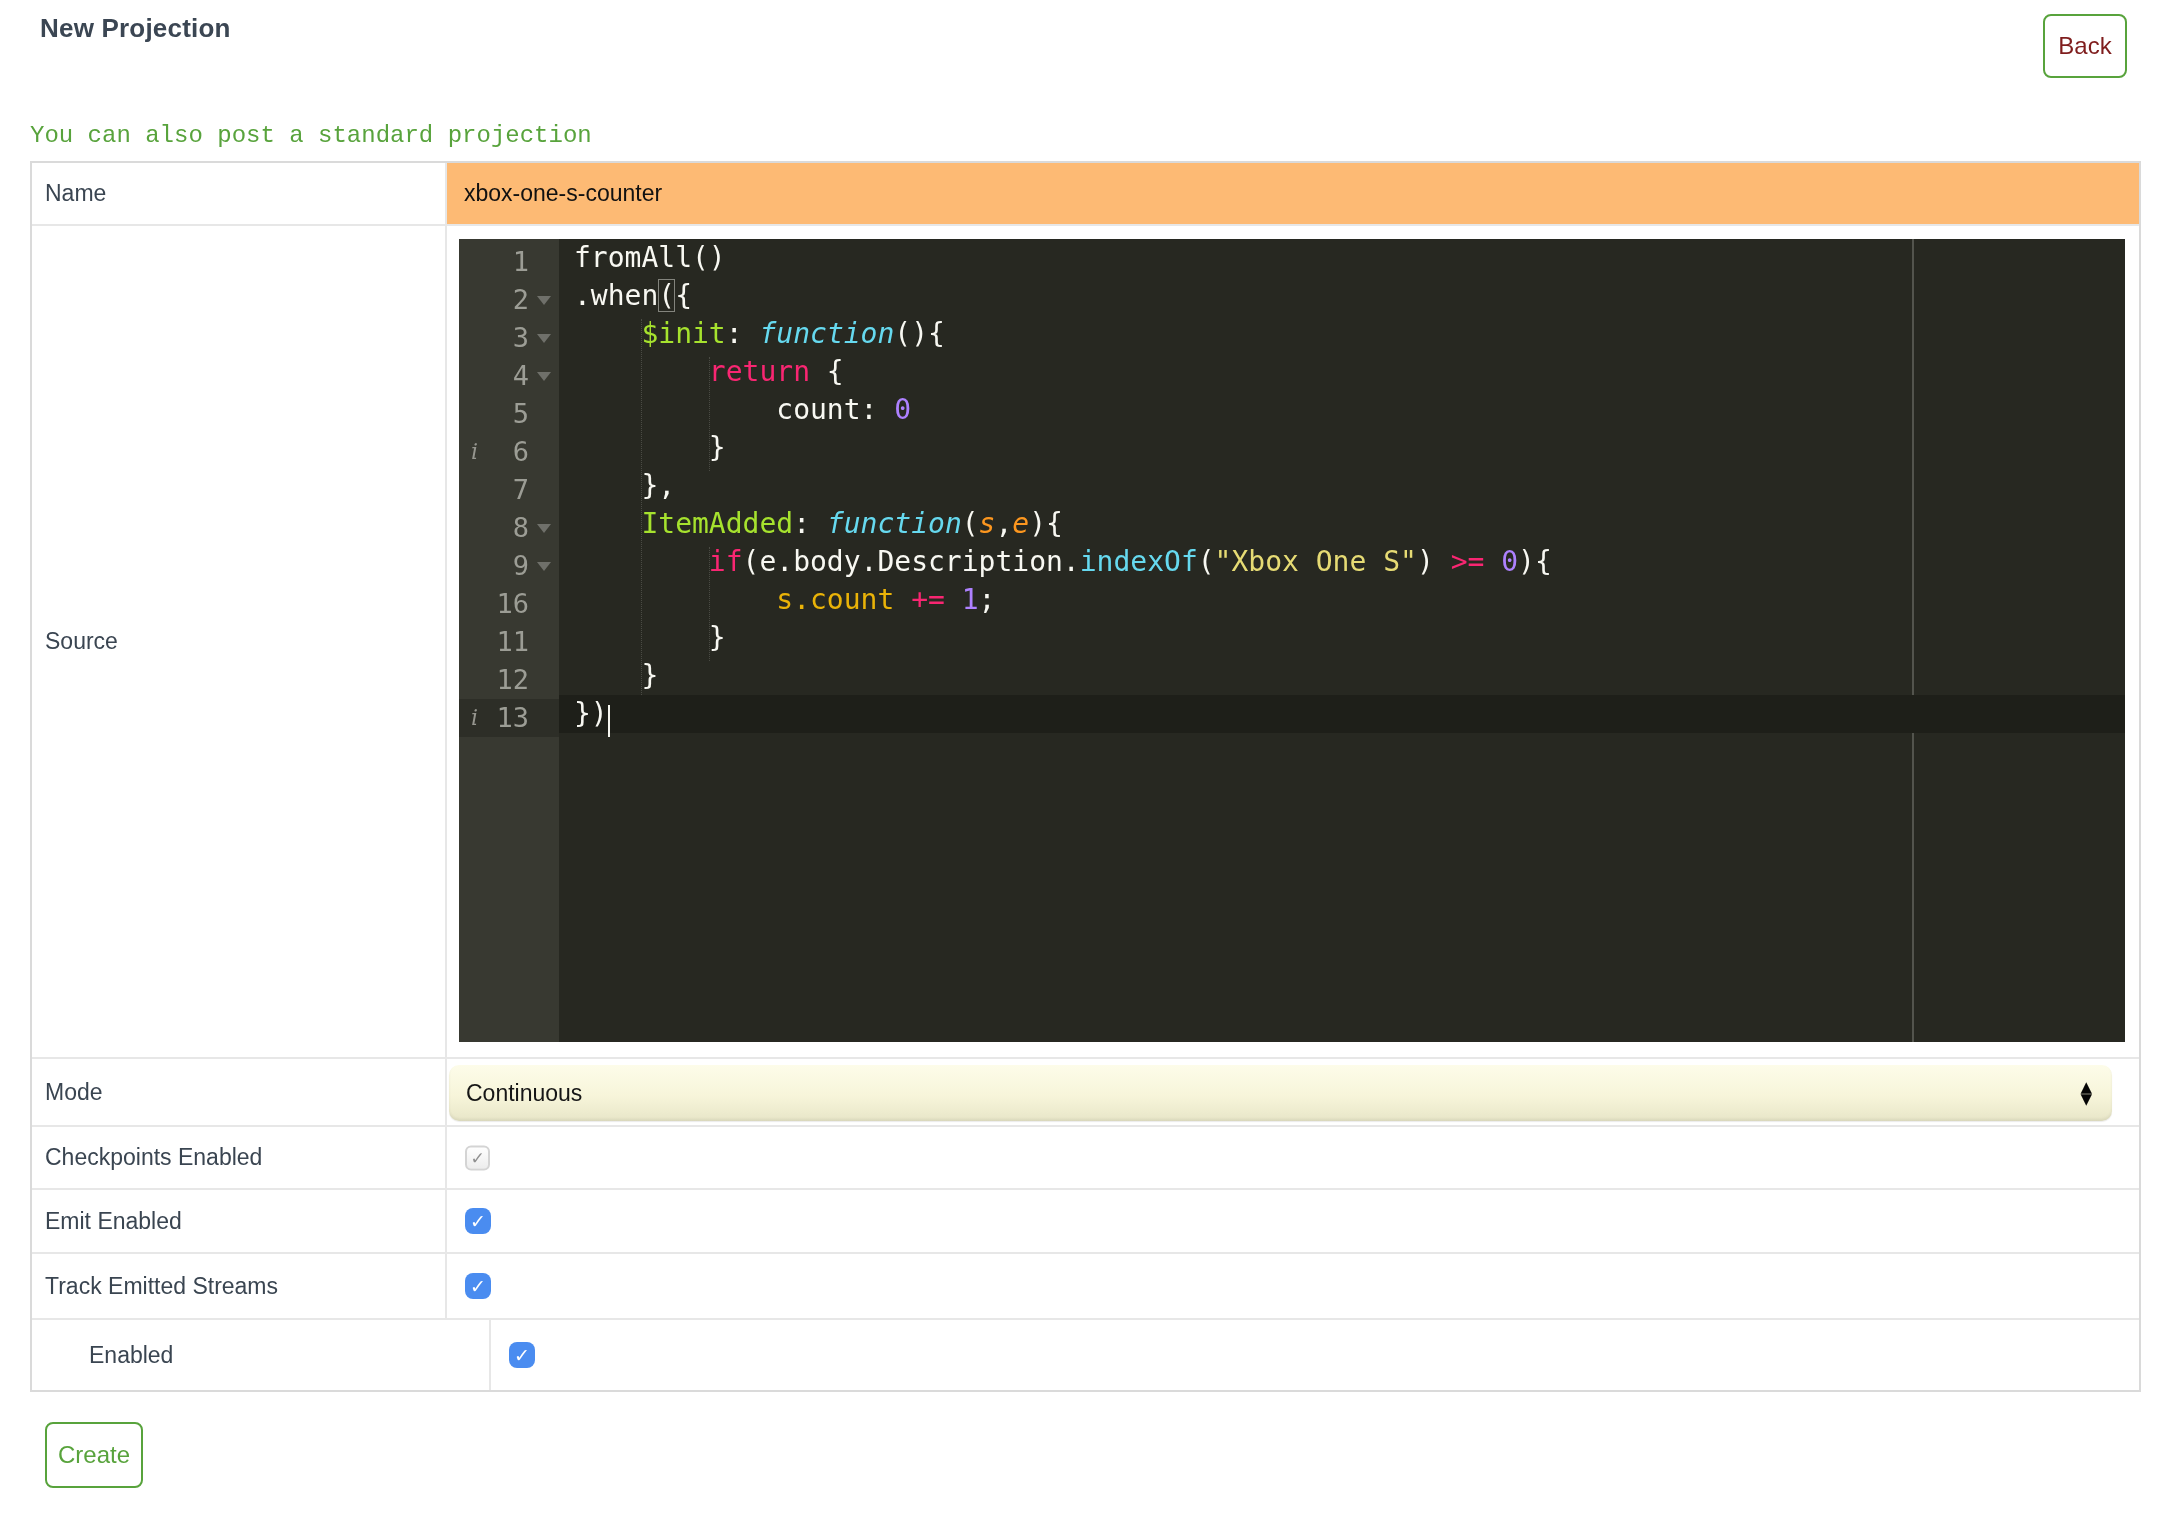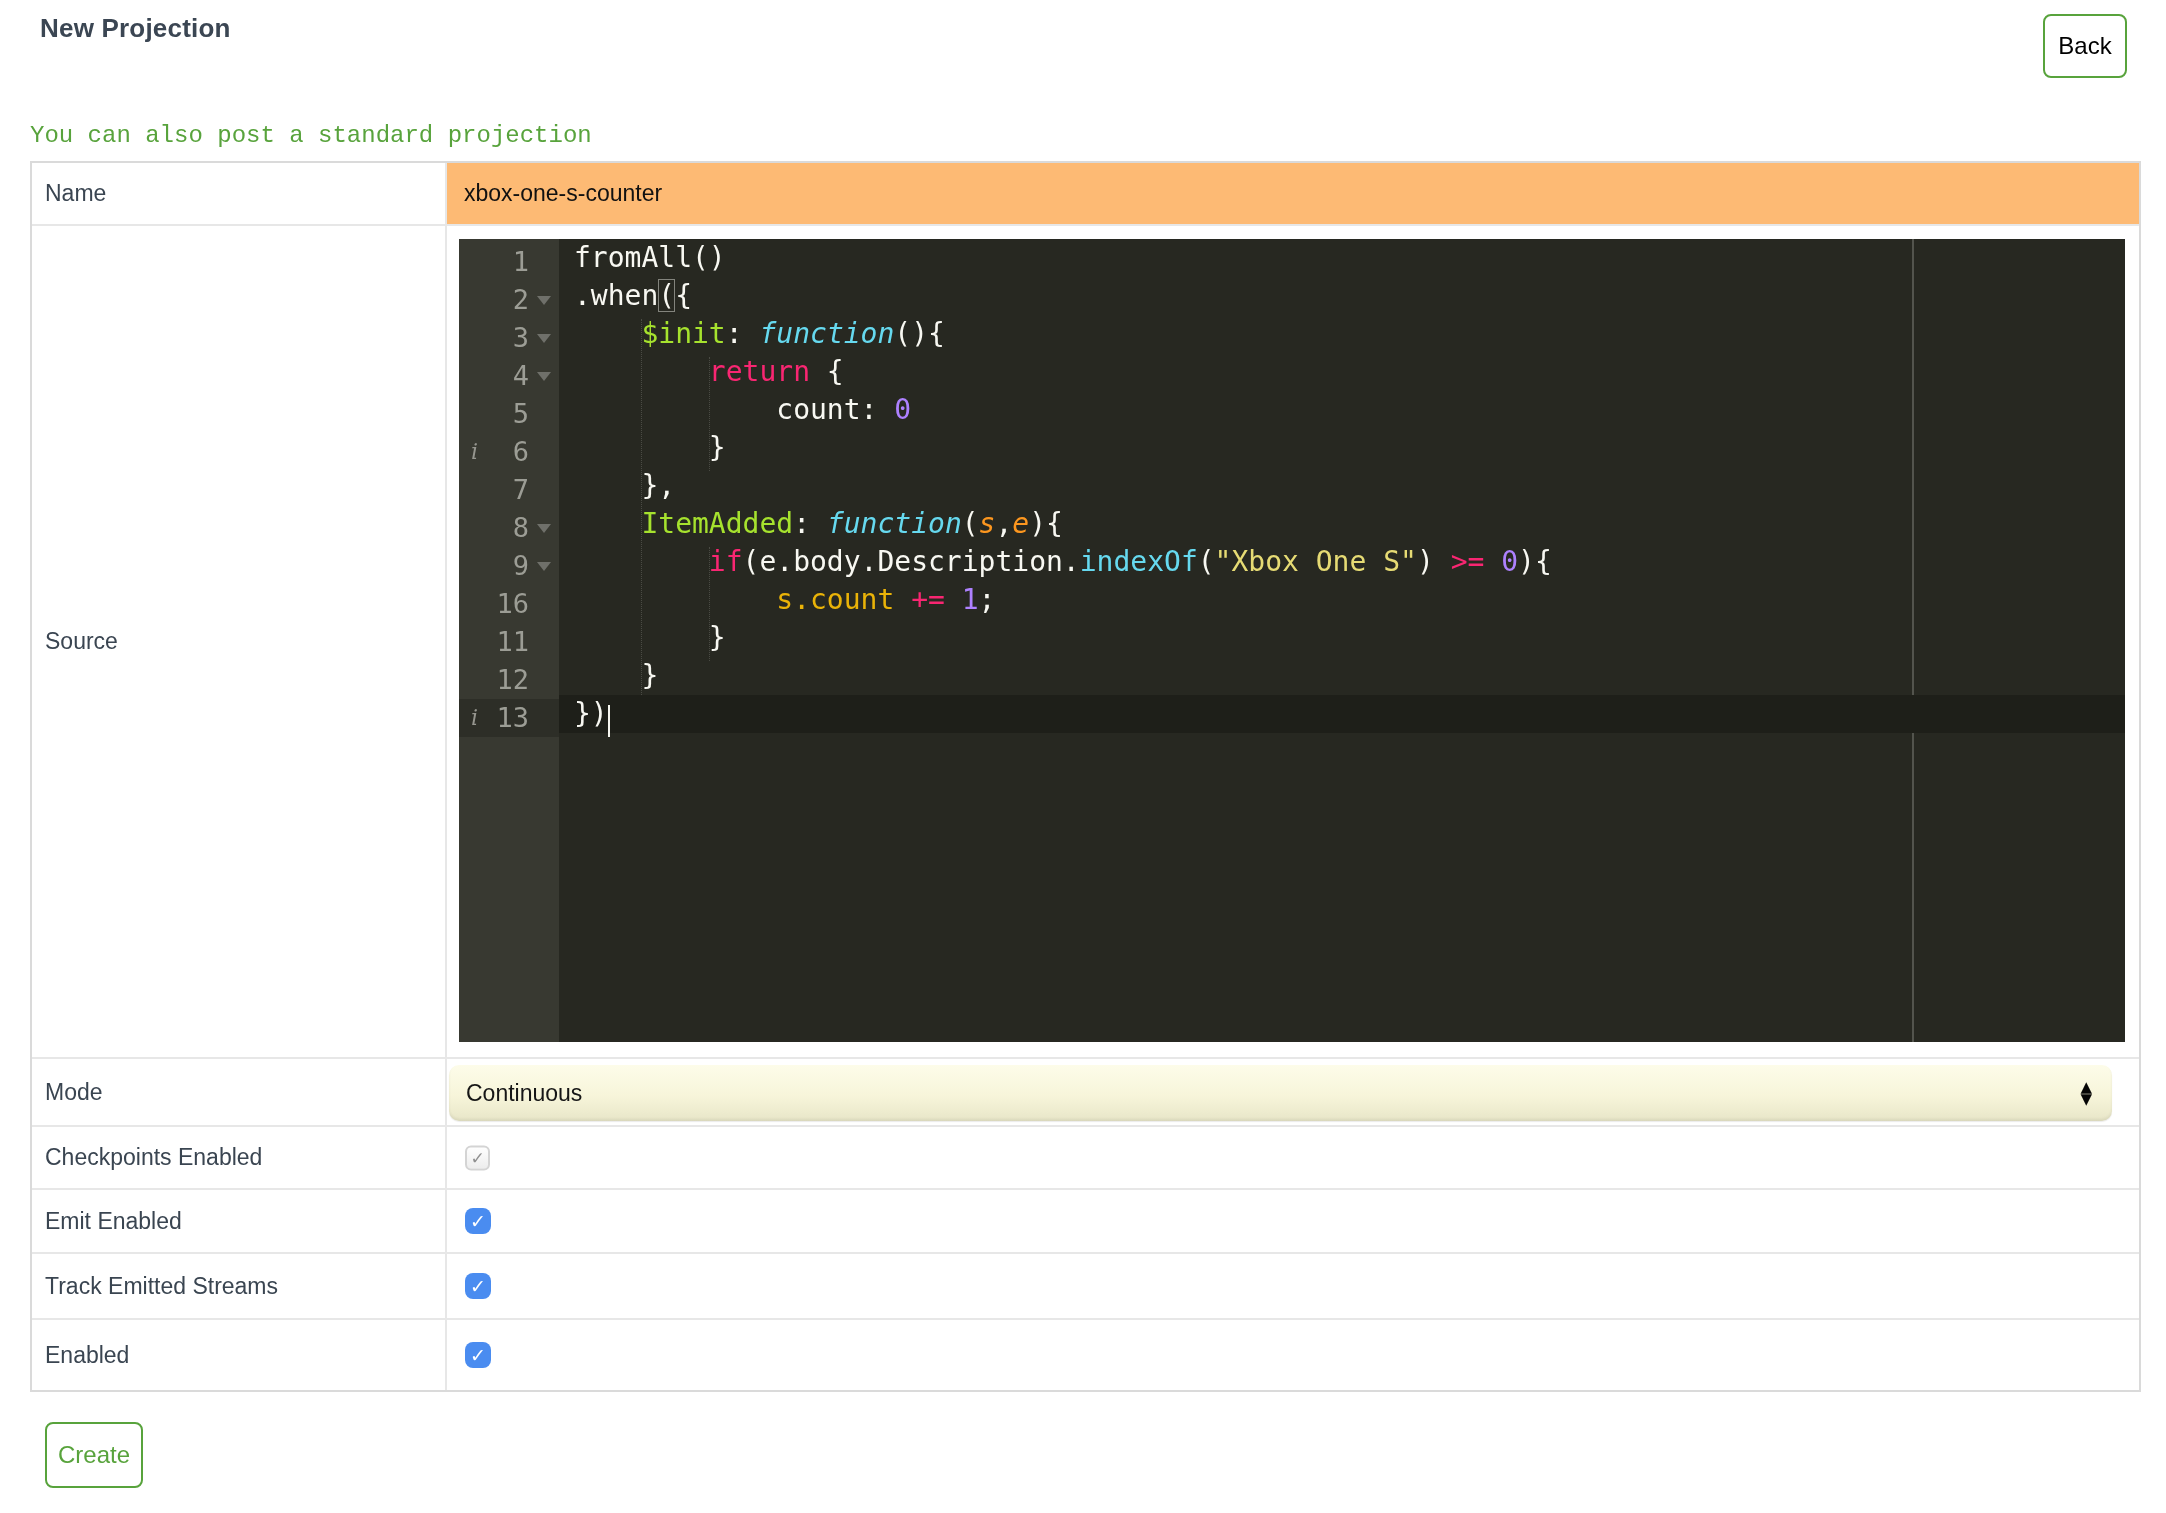--- a/index.html
+++ b/index.html
@@ -36,21 +36,21 @@
     display:flex; align-items:center; padding-left:13px;
     font-size:23px; color:#3a4551;
   }
   .cell-value{ flex:1; position:relative; }
   .r-name   { height:63px; }
   .r-source { height:833px; }
   .r-mode   { height:68px; }
   .r-check  { height:63px; }
   .r-emit   { height:64px; }
   .r-track  { height:66px; }
-  .r-enabled{ height:70px; }
+  .r-enabled{ height:70px;padding-left:44px; }
   
   .name-input{
     width:100%; height:100%; border:none; outline:none;
     background:#fbf7d3; font-size:23px; color:#111;
     padding-left:17px; font-family:"Liberation Sans",sans-serif;
   }
   
   .editor{
     position:absolute; left:12px; top:13px; width:1666px; height:803px;
     background:#272821; overflow:hidden;
@@ -131,21 +131,21 @@
   }
   .cb.disabled .mark{ color:#8f8f8f; font-size:17px; font-weight:normal; }
 </style>
 </head>
 <body>
 
 <div id="app">
 
   <h1 class="page-title" style="color: rgb(59, 70, 83);">New Projection</h1>
 
-  <button class="btn btn-back" style="color: #000000; border-color: rgb(88, 163, 60);">Back</button>
+  <button class="btn btn-back" style="color: #7f1d1d; border-color: rgb(88, 163, 60);">Back</button>
 
   <a class="std-link" style="color: rgb(88, 163, 60);">You can also post a standard projection</a>
 
   <div class="ftable">
 
     <div class="frow r-name">
       <div class="cell-label">Name</div>
       <div class="cell-value">
         <input class="name-input" type="text" value="xbox-one-s-counter" style="background: #fdba74;">
       </div>

